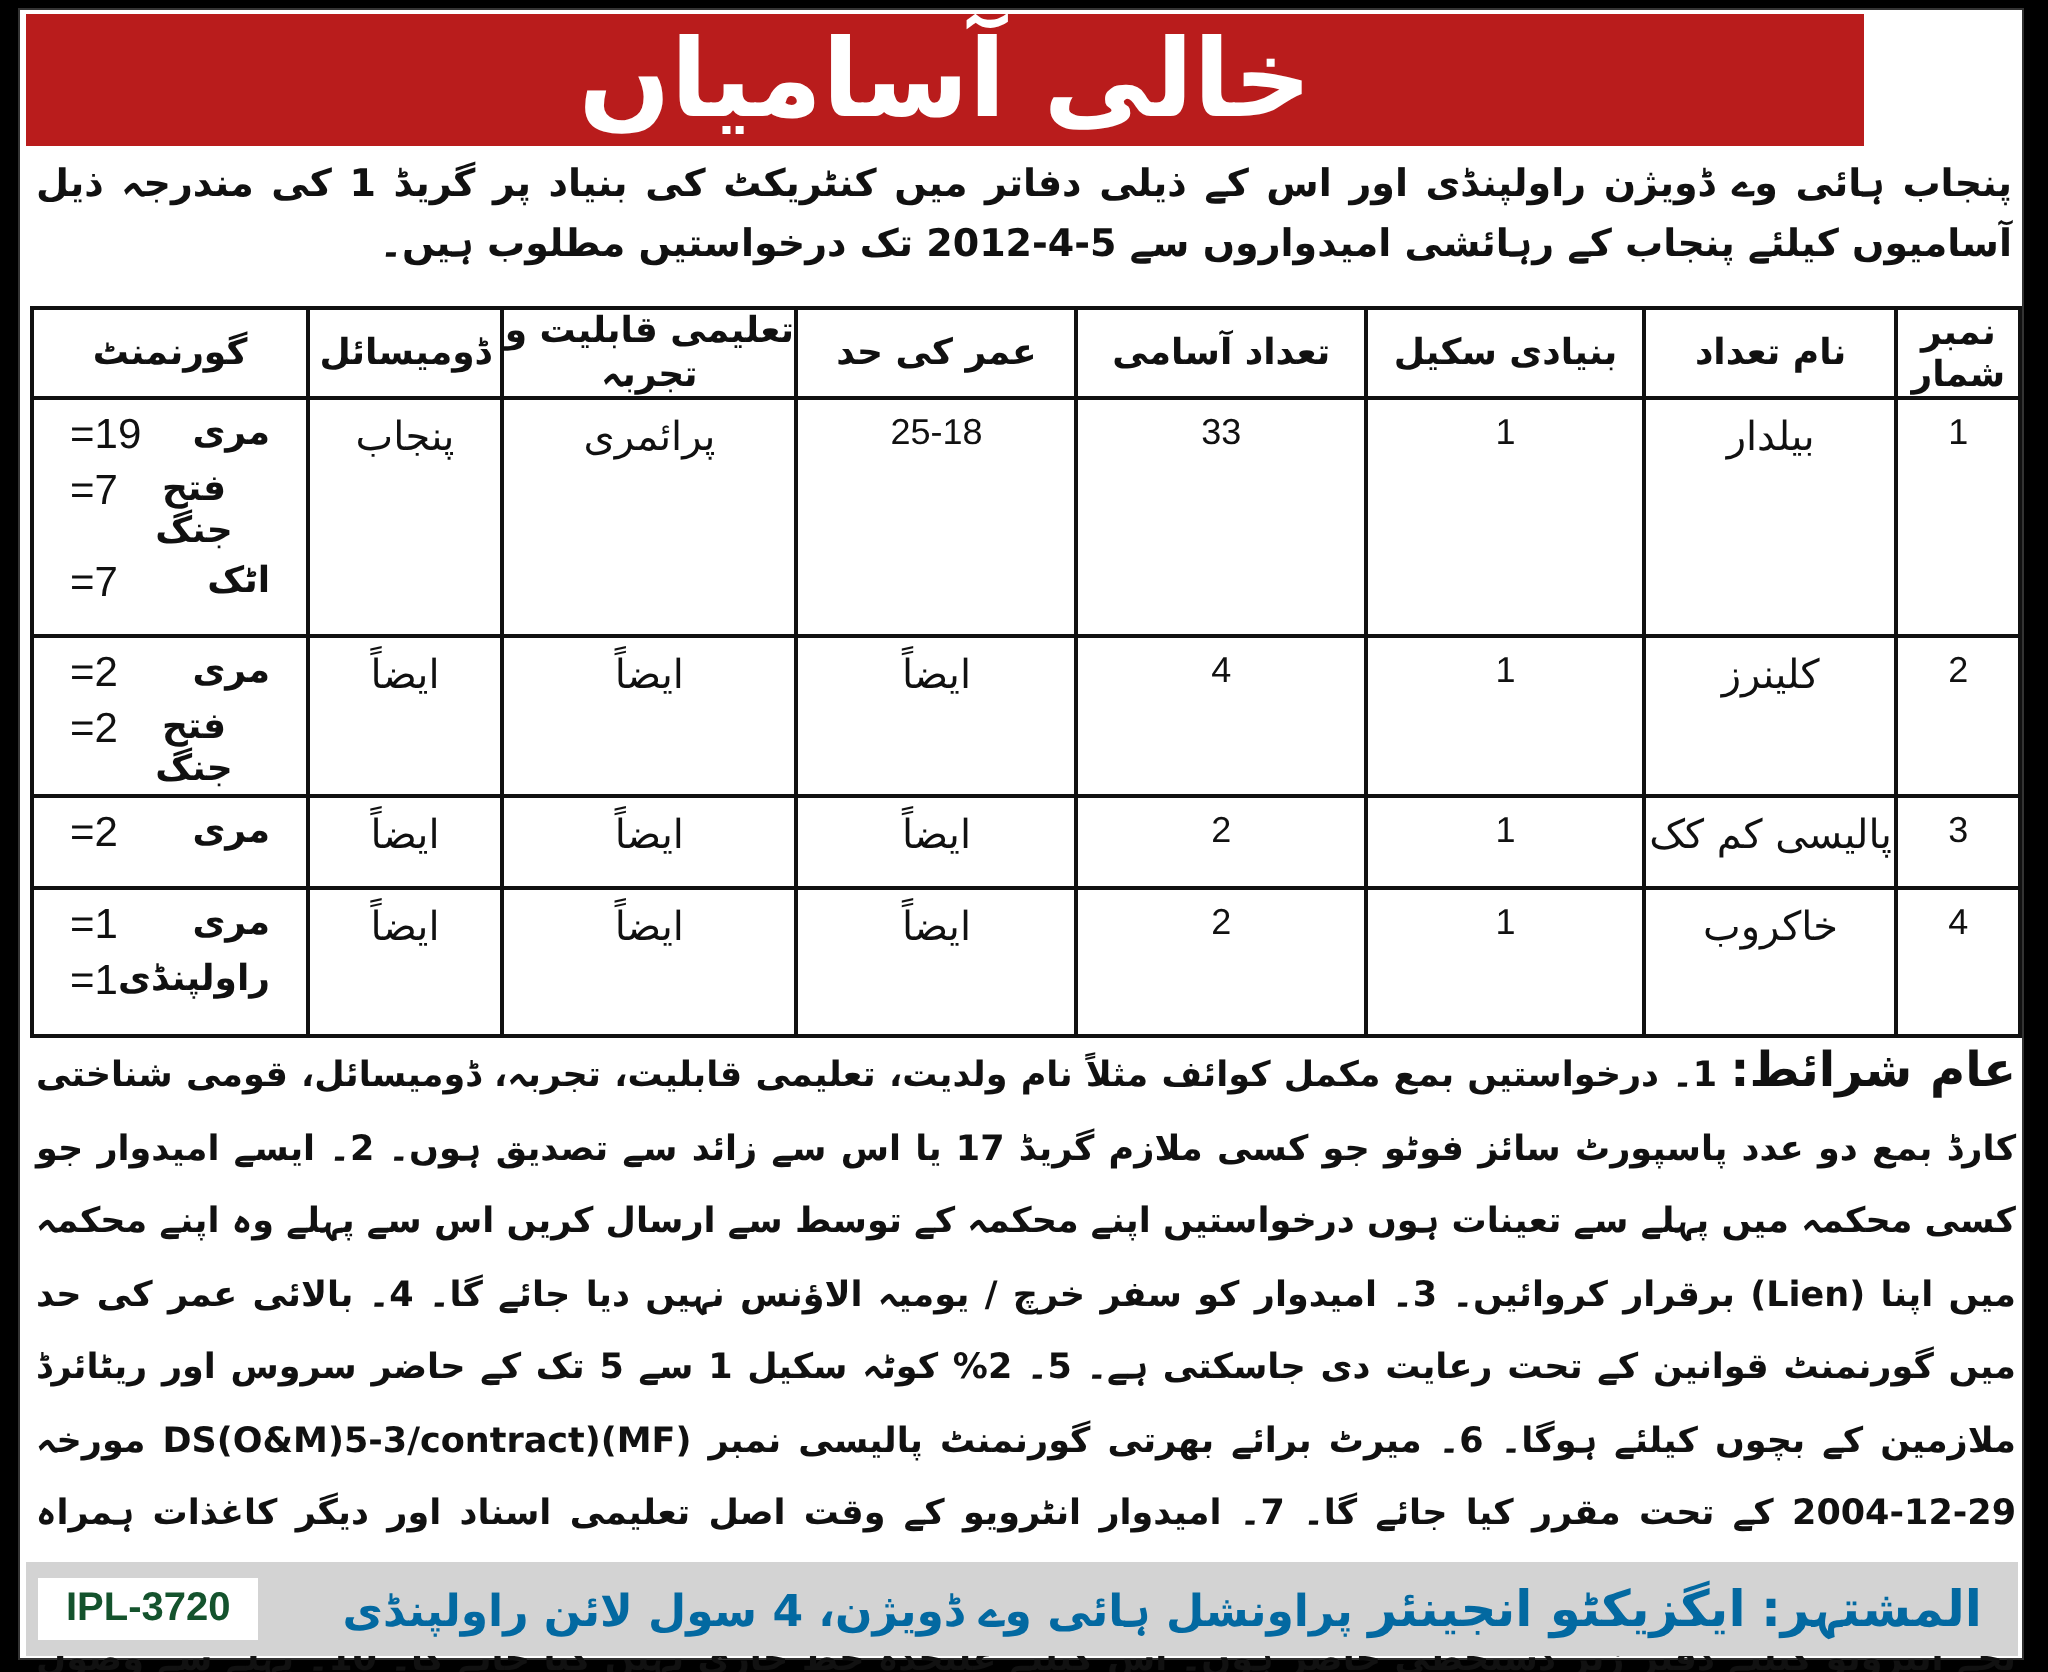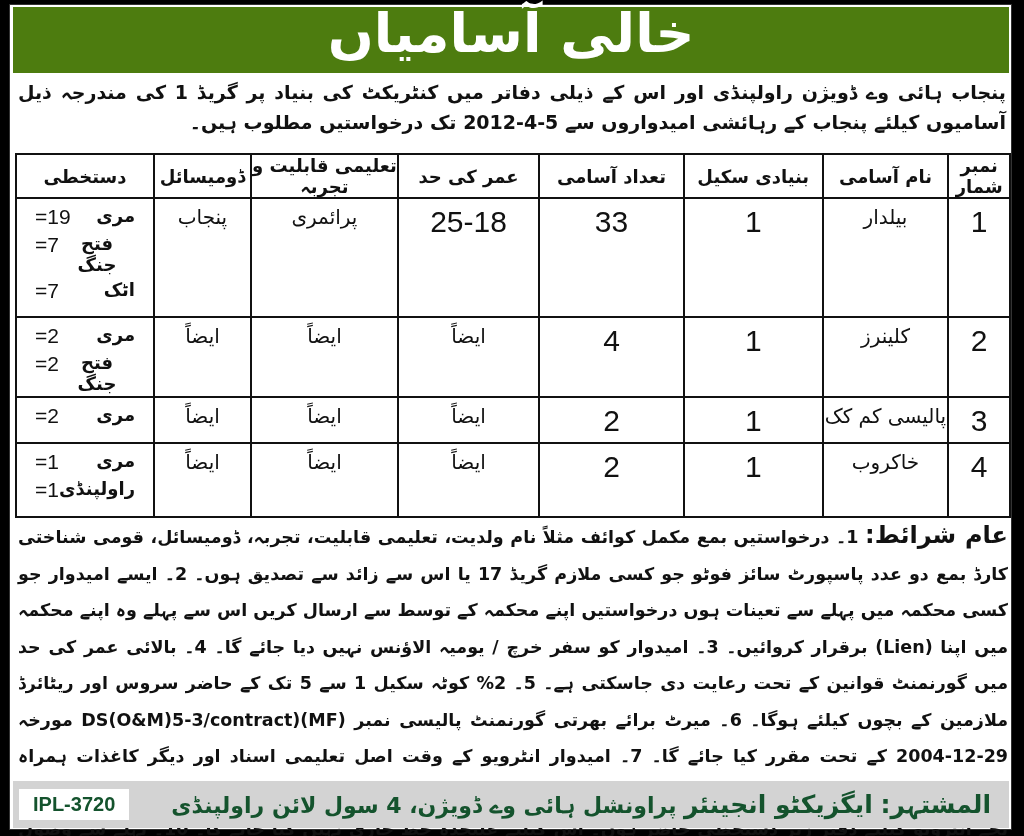--- a/index.html
+++ b/index.html
@@ -3,59 +3,59 @@
 <meta charset="utf-8">
 <style>
   * { box-sizing: border-box; margin: 0; padding: 0; }
   html, body { width: 1024px; height: 836px; overflow: hidden; background: #000; }
   body { font-family: "DejaVu Sans", sans-serif; position: relative; }
   .page {
     position: absolute; left: 9px; top: 4px; width: 1003px; height: 826px;
     background: #fff; border: 1px solid #333;
   }
   .title-bar {
-    position: absolute; left: 3px; top: 2px; width: 996px; height: 66px;
-    background: #4d7c0f; color: #fff; display: flex; align-items: flex-start; justify-content: center;
+    position: absolute; left: 3px; top: 2px; width: 919px; height: 66px;
+    background: #b91c1c; color: #fff; display: flex; align-items: center; justify-content: center;
     direction: rtl;
   }
   .title-bar span {
     font-size: 54px; font-weight: bold; letter-spacing: 28px; line-height: 1;
     font-family: "DejaVu Sans", sans-serif;
   }
   .intro {
     position: absolute; left: 8px; top: 72px; width: 988px; direction: rtl; text-align: justify;
     font-size: 19px; line-height: 30px; font-weight: bold; color: #111;
   }
   table.vac {
     position: absolute; left: 5px; top: 148px; width: 996px; border-collapse: collapse; direction: rtl;
     color: #111;
   }
   table.vac th, table.vac td { border: 2px solid #111; text-align: center; vertical-align: top; }
   table.vac th { height: 42px; font-size: 18px; font-weight: bold; vertical-align: middle; }
   table.vac td { font-size: 20px; padding-top: 6px; }
-  table.vac td.num { font-family: "Liberation Sans", sans-serif; font-size: 30px; }
+  table.vac td.num { font-family: "Liberation Sans", sans-serif; font-size: 18px; }
   .r1 td { height: 119px; }
   .r2 td { height: 80px; }
   .r3 td { height: 46px; }
   .r4 td { height: 74px; }
   .posting { display: flex; flex-direction: column; gap: 4px; padding: 0 18px; }
   .posting .pl { display: flex; justify-content: space-between; direction: rtl; }
   .posting .pl .place { font-weight: bold; font-size: 18px; }
   .posting .pl .cnt { font-family: "Liberation Sans", sans-serif; font-size: 21px; direction: ltr; }
   .conditions {
     position: absolute; left: 8px; top: 512px; width: 990px; direction: rtl; text-align: justify;
     font-size: 17.5px; line-height: 36.5px; font-weight: bold; color: #111;
   }
   .conditions .head { font-size: 24px; font-weight: 700; }
   .footer {
     position: absolute; left: 3px; top: 776px; width: 996px; height: 47px; background: #d3d3d3;
     display: flex; align-items: center; justify-content: space-between; padding: 0 18px 0 6px;
     direction: rtl;
   }
-  .footer .adv { font-size: 22px; font-weight: bold; color: #14532d; }
+  .footer .adv { font-size: 22px; font-weight: bold; color: #0369a1; }
   .footer .adv b { font-weight: 900; font-size: 25px; }
   .footer .ipl {
     direction: ltr; background: #fff; padding: 4px 14px; font-family: "Liberation Sans", sans-serif;
     font-weight: bold; font-size: 20px; color: #14532d;
   }
 </style>
 </head>
 <body>
 
 <div class="page">
@@ -63,27 +63,27 @@
   <div class="title-bar">
     <span>خالی آسامیاں</span>
   </div>
 
   <p class="intro">پنجاب ہائی وے ڈویژن راولپنڈی اور اس کے ذیلی دفاتر میں کنٹریکٹ کی بنیاد پر گریڈ 1 کی مندرجہ ذیل آسامیوں کیلئے پنجاب کے رہائشی امیدواروں سے 5-4-2012 تک درخواستیں مطلوب ہیں۔</p>
 
   <table class="vac">
     <thead>
       <tr>
         <th style="width:66px">نمبر شمار</th>
-        <th style="width:145px">نام آسامی</th>
+        <th style="width:145px">نام تعداد</th>
         <th style="width:167px">بنیادی سکیل</th>
         <th style="width:173px">تعداد آسامی</th>
         <th style="width:174px">عمر کی حد</th>
         <th style="width:174px">تعلیمی قابلیت و تجربہ</th>
         <th style="width:100px">ڈومیسائل</th>
-        <th>دستخطی</th>
+        <th>گورنمنٹ</th>
       </tr>
     </thead>
     <tbody>
       <tr class="r1">
         <td class="num">1</td>
         <td>بیلدار</td>
         <td class="num">1</td>
         <td class="num">33</td>
         <td class="num">25-18</td>
         <td>پرائمری</td>

